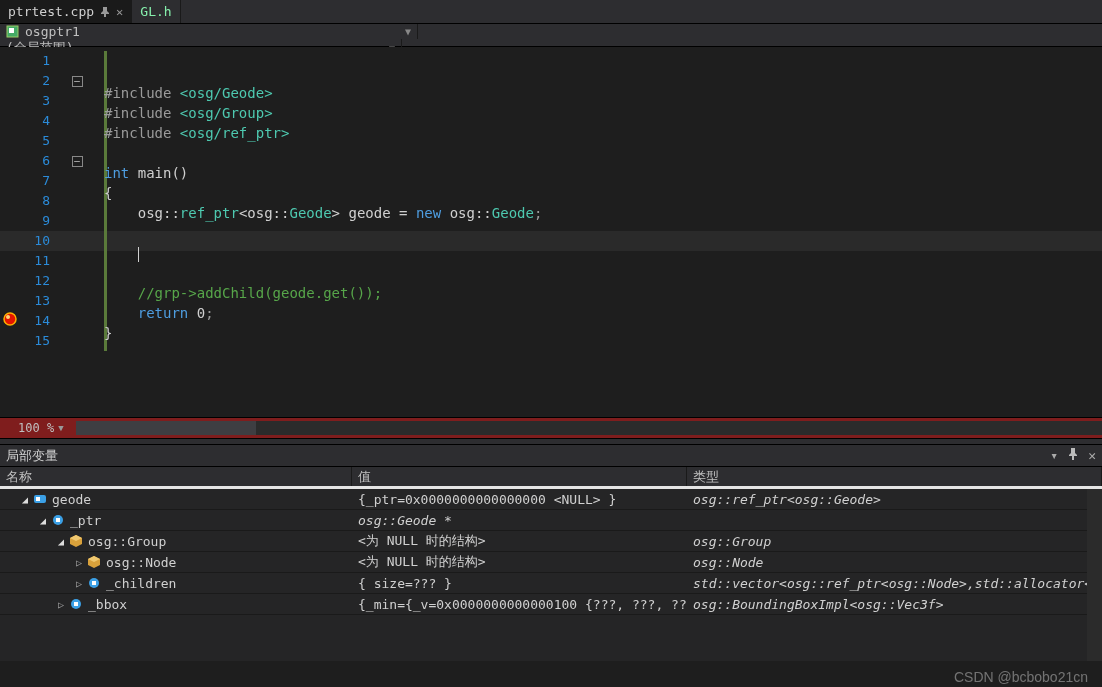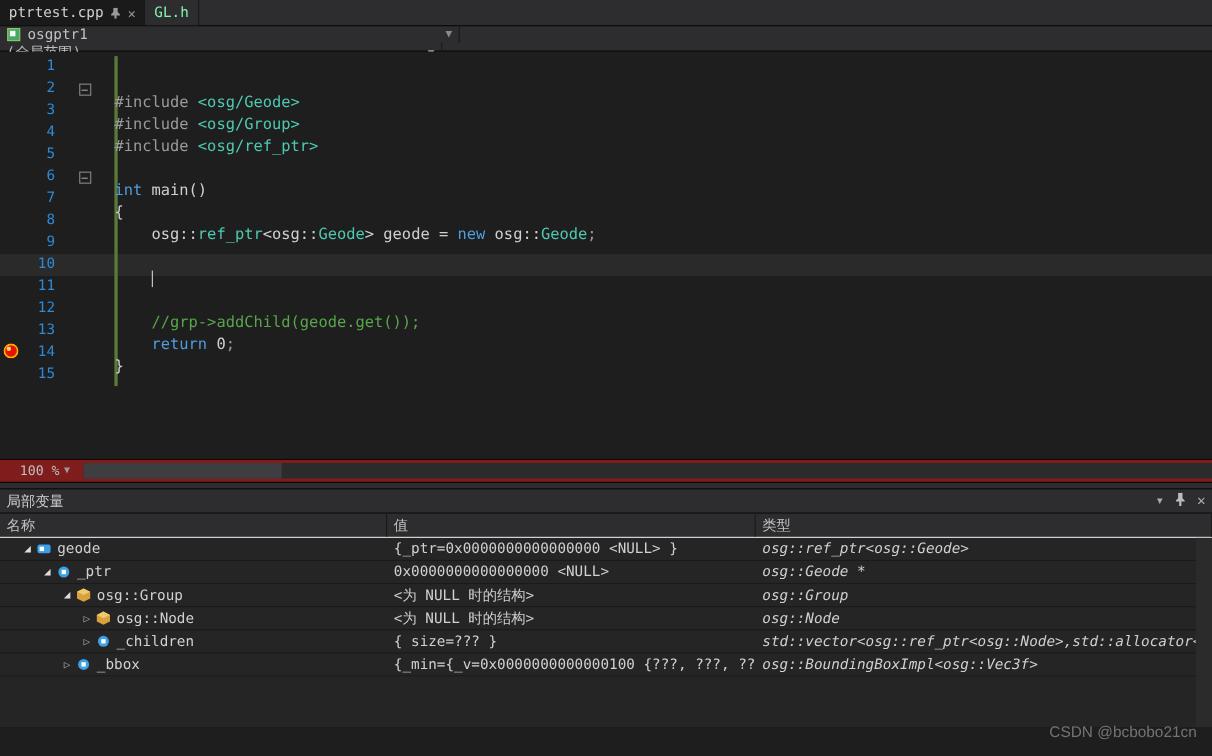--- a/index.html
+++ b/index.html
@@ -150,21 +150,21 @@
     background:#252526;
     height:194px;
     position:relative;
   }
   .locals-header{
     display:flex;
     height:22px;
     background:#2d2d30;
     color:#c0c0c0;
     font-size:13px;
-    border-bottom:1px solid #e5e5e5;
+    border-bottom:3px solid #e5e5e5;
   }
   .colh { display:flex; align-items:center; padding-left:6px; border-right:1px solid #1a1a1a;}
   .c1{width:352px;}
   .c2{width:335px;}
   .c3{flex:1;}
   .locals-rows{overflow:hidden;}
   .lrow{
     display:flex;
     height:21px;
     border-bottom:1px solid #1a1a1a;
@@ -182,21 +182,21 @@
   .typeico{
     display:inline-flex;width:16px;height:16px;align-items:center;justify-content:center;margin-right:4px;
   }
   .vscroll{
     position:absolute;
     right:0;top:22px;bottom:0;width:15px;background:#2b2b2b;
   }
   .watermark{
     position:absolute;
     right:14px;
-    bottom:14px;
+    bottom:2px;
     color:rgba(200,200,200,0.5);
     font-size:14px;
     font-family:"Microsoft YaHei",sans-serif;
     z-index:50;
   }
 </style>
 </head>
 <body>
 
 <div class="tab-bar">
@@ -362,21 +362,20 @@
           <span class="tree-pad" style="width: 36px;"></span>
           <span class="expander" style="color: rgb(221, 221, 221);">◢</span>
           <span class="typeico">
             <svg width="14" height="14">
               <circle cx="7" cy="7" r="5" fill="#3ba0e6"></circle>
               <rect x="5" y="5" width="4" height="4" fill="#fff"></rect>
             </svg>
           </span>
           <span>_ptr</span>
         </div>
-        <div class="cell c2">0x0000000000000000 &lt;NULL&gt;</div>
         <div class="cell c3">osg::Geode *</div>
       </div>
       <div class="lrow">
         <div class="cell c1">
           <span class="tree-pad" style="width: 54px;"></span>
           <span class="expander" style="color: rgb(221, 221, 221);">◢</span>
           <span class="typeico">
             <svg width="14" height="14">
               <polygon points="7,1 13,4 13,10 7,13 1,10 1,4" fill="#d9a13b"></polygon>
               <polygon points="7,1 13,4 7,7 1,4" fill="#f0c870"></polygon>

